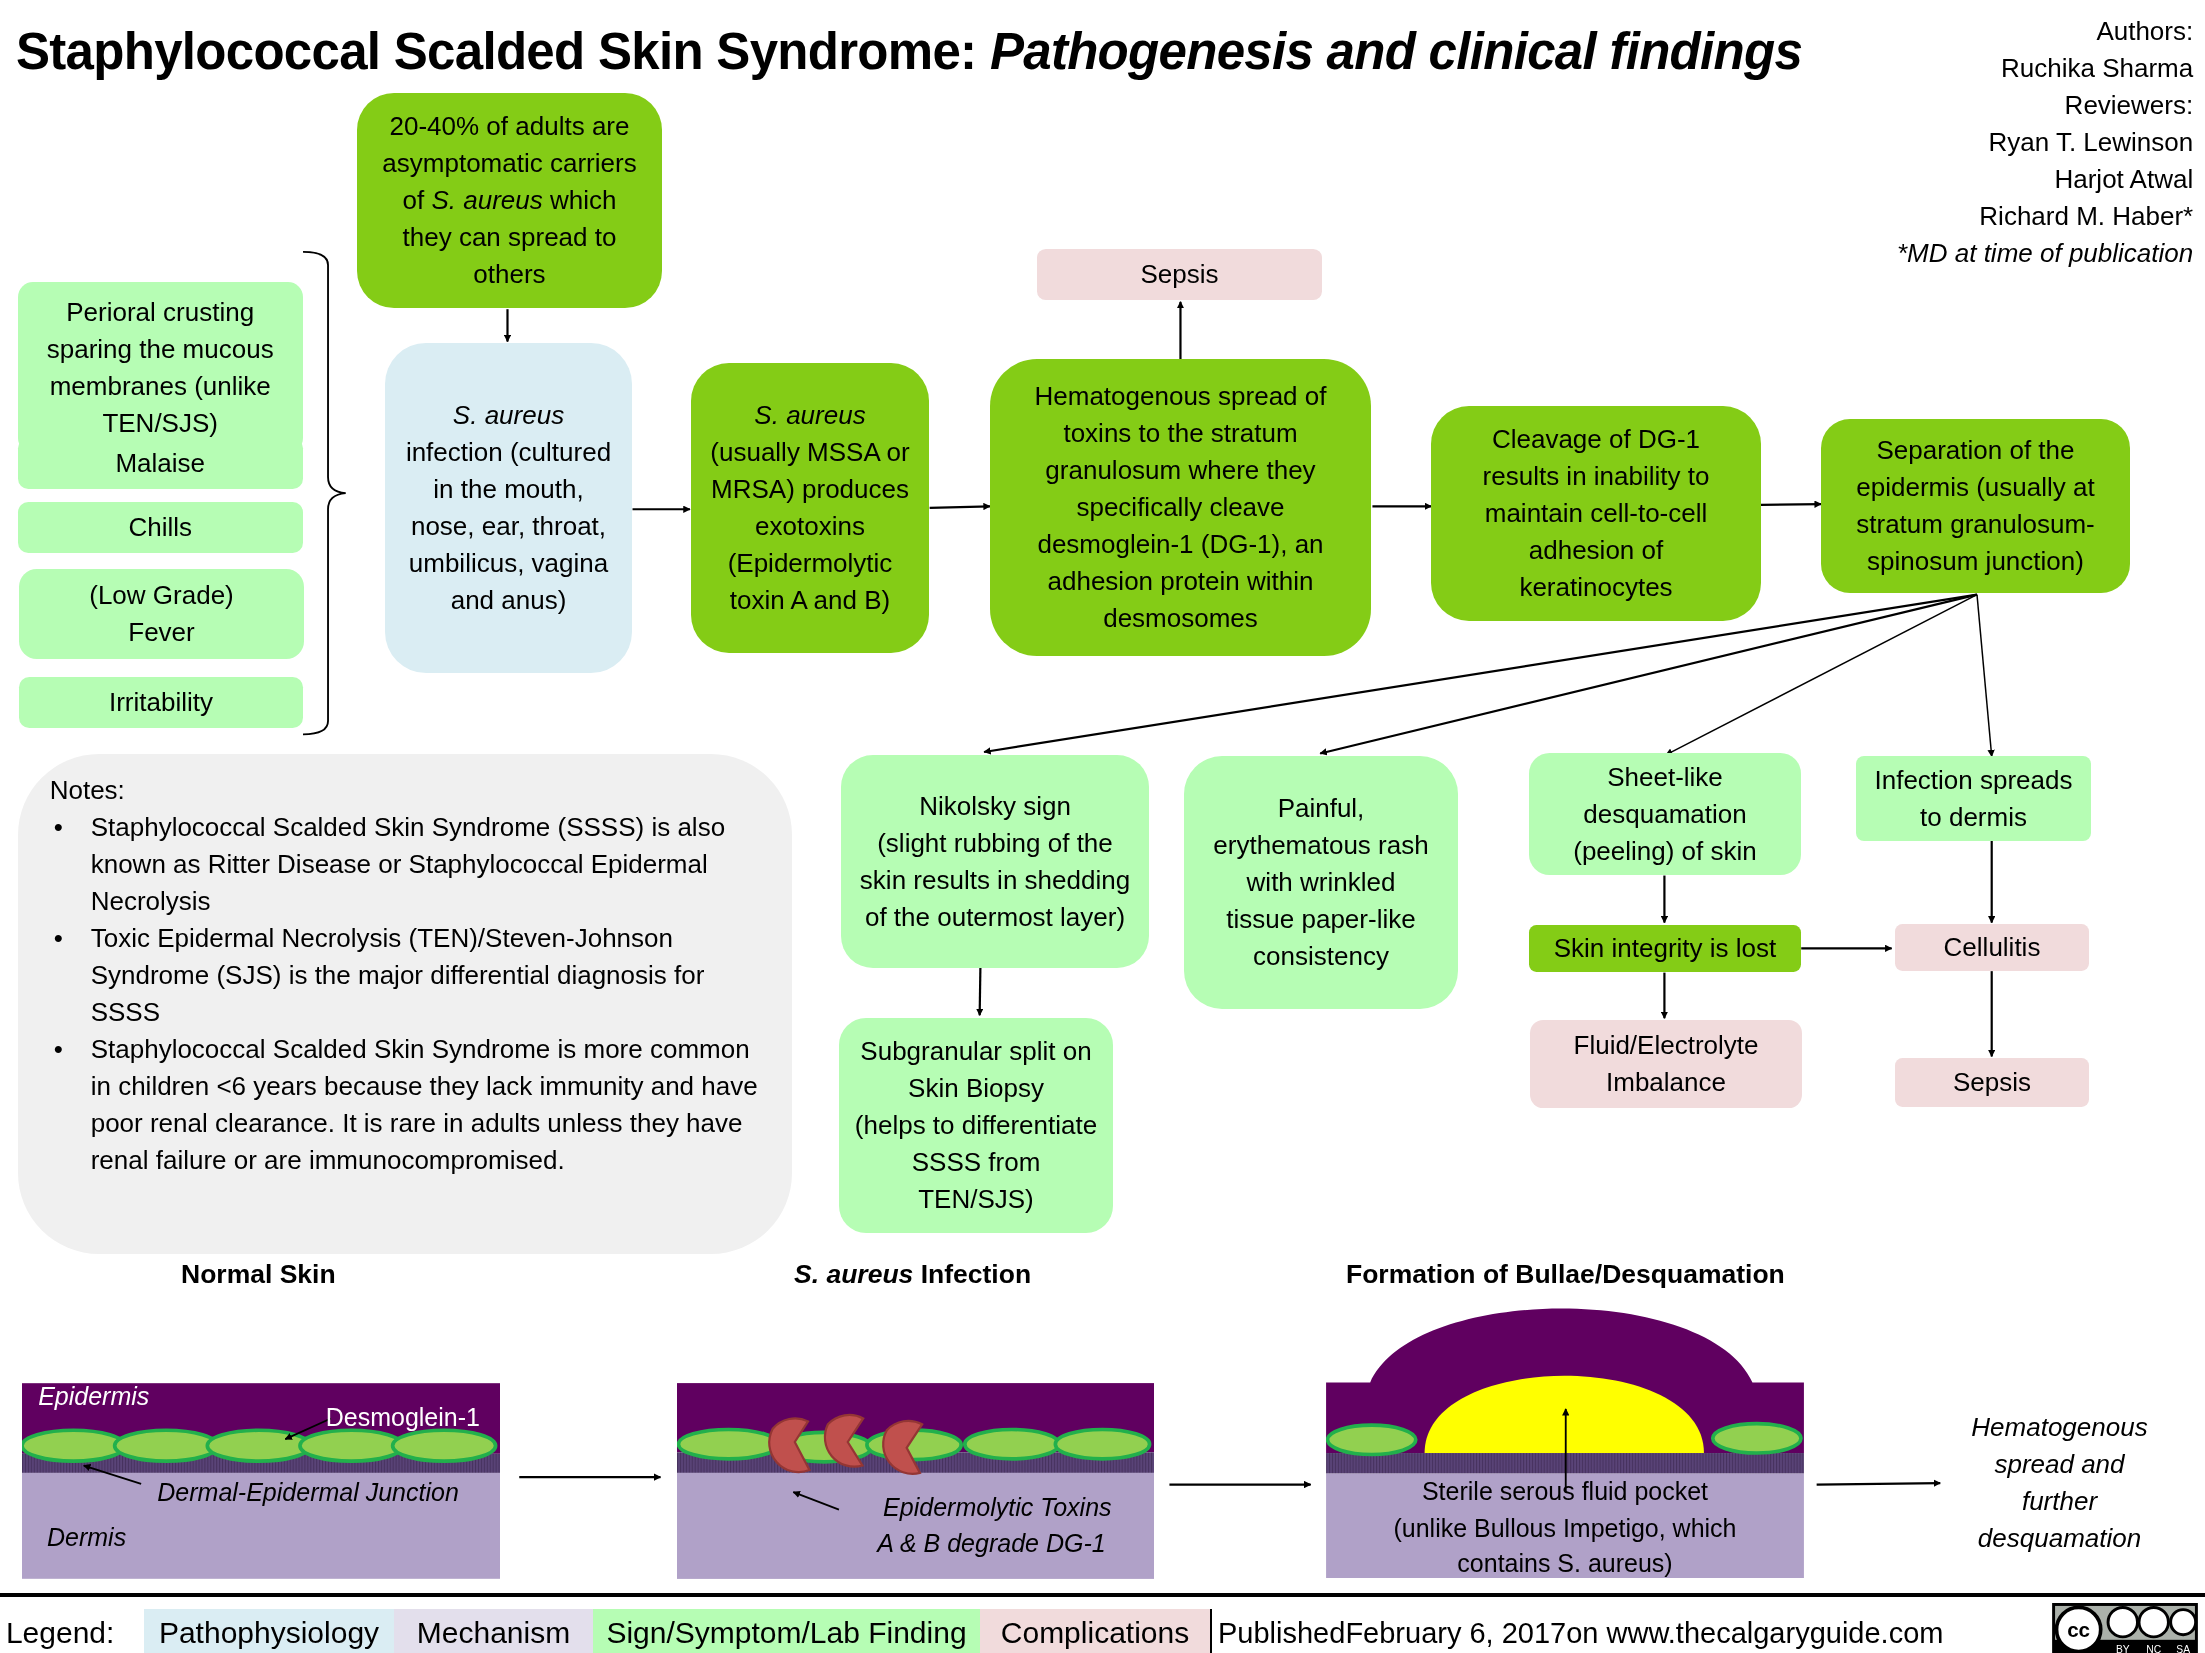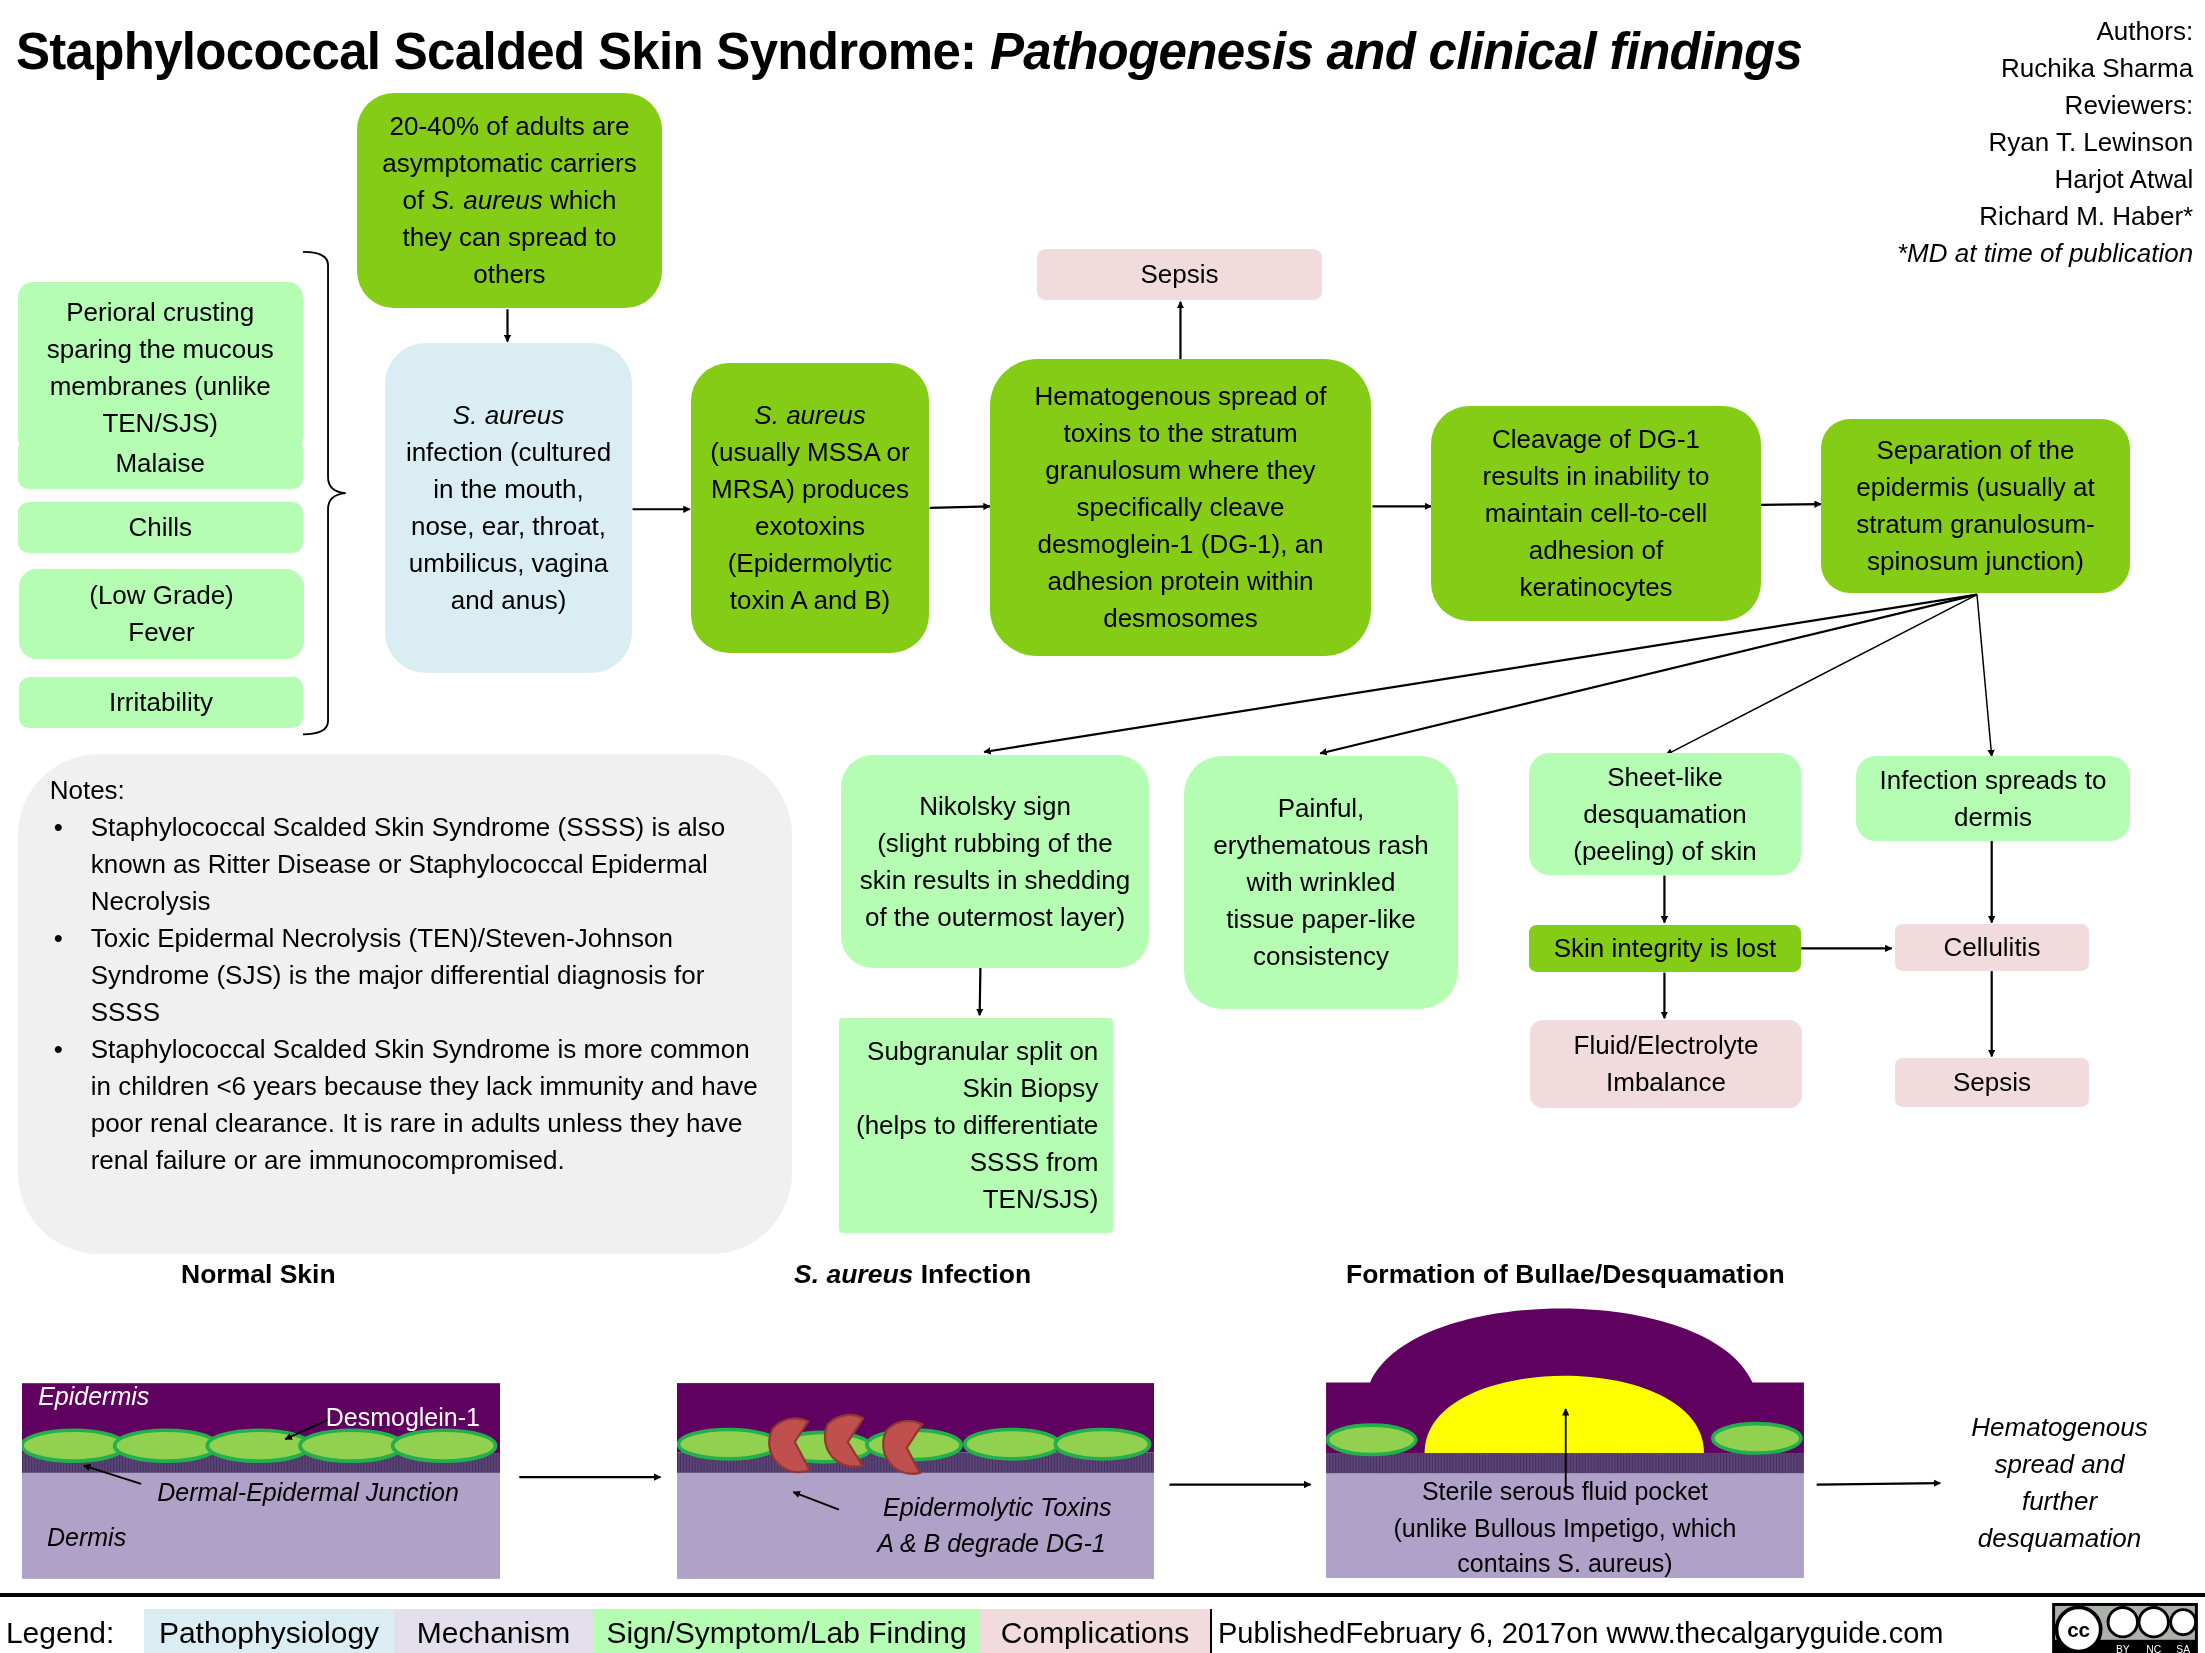--- a/index.html
+++ b/index.html
@@ -98,30 +98,30 @@
 
 <div class="box mech" style="left:1431px;top:400px;width:330px;height:215px;border-radius:38px;padding:7.4px 29px;margin-top:6px;">Cleavage of DG-1 results in inability to maintain cell-to-cell adhesion of keratinocytes</div>
 
 <div class="box mech" style="left:1821px;top:419px;width:309px;height:174px;border-radius:29px;padding:7.4px 19px;">Separation of the epidermis (usually at stratum granulosum-spinosum junction)</div>
 
 <div class="box sign" style="left:841px;top:755px;width:308px;height:213px;border-radius:32px;padding:7.4px 14.7px;">
   <div class="b">Nikolsky sign</div>
   <div>(slight rubbing of the skin results in shedding of the outermost layer)</div>
 </div>
 
-<div class="box sign" style="left:839px;top:1018px;width:274px;height:215px;border-radius:4px;padding:7.4px 14.7px;text-align:right;">
+<div class="box sign" style="left:839px;top:1018px;width:274px;height:215px;border-radius:27px;padding:7.4px 14.7px;">
   <div class="b">Subgranular split on Skin Biopsy</div>
   <div>(helps to differentiate SSSS from TEN/SJS)</div>
 </div>
 
 <div class="box sign b" style="left:1184px;top:756px;width:274px;height:253px;border-radius:38px;padding:7.4px 29px;">Painful, erythematous rash with wrinkled tissue paper-like consistency</div>
 
 <div class="box sign b" style="left:1529px;top:753px;width:272px;height:122px;border-radius:20.6px;padding:7.4px 22px;">Sheet-like desquamation (peeling) of skin</div>
 
-<div class="box sign b" style="left:1856px;top:756px;width:274px;height:85px;border-radius:20px;padding:7.4px 14.7px;">Infection spreads to dermis</div>
+<div class="box sign b" style="left:1856px;top:756px;width:235px;height:85px;border-radius:8px;padding:7.4px 14.7px;">Infection spreads to dermis</div>
 
 <div class="box mech" style="left:1529px;top:925px;width:272px;height:47px;border-radius:7.4px;padding:0;">Skin integrity is lost</div>
 
 <div class="box comp" style="left:1895px;top:924px;width:194px;height:47px;border-radius:7.4px;padding:0;">Cellulitis</div>
 
 <div class="box comp" style="left:1530px;top:1020px;width:272px;height:88px;border-radius:13.2px;padding:25px 29px;">Fluid/Electrolyte Imbalance</div>
 
 <div class="box comp" style="left:1895px;top:1058px;width:194px;height:49px;border-radius:7.4px;padding:0;">Sepsis</div>
 
 <div class="abs notes">

